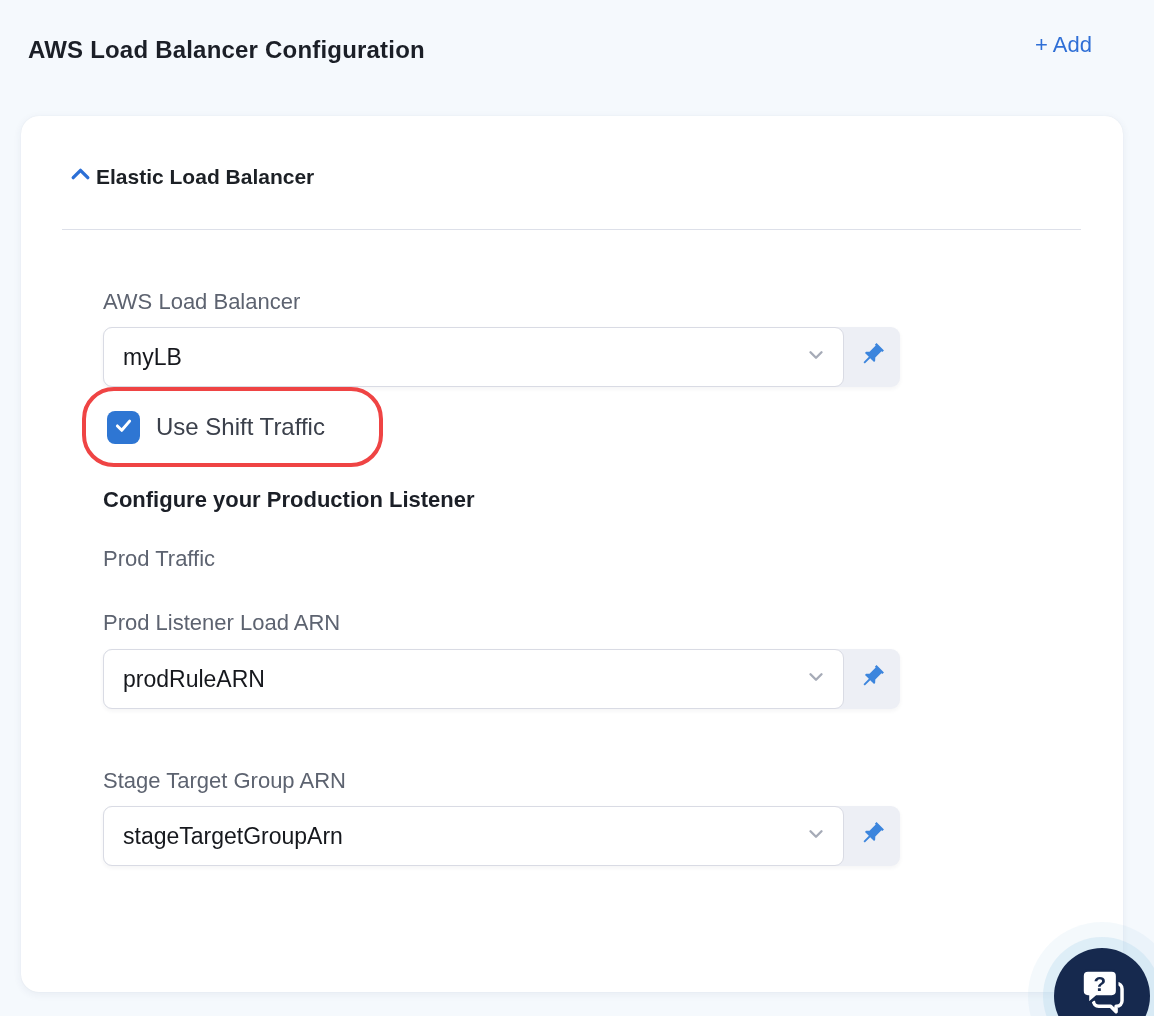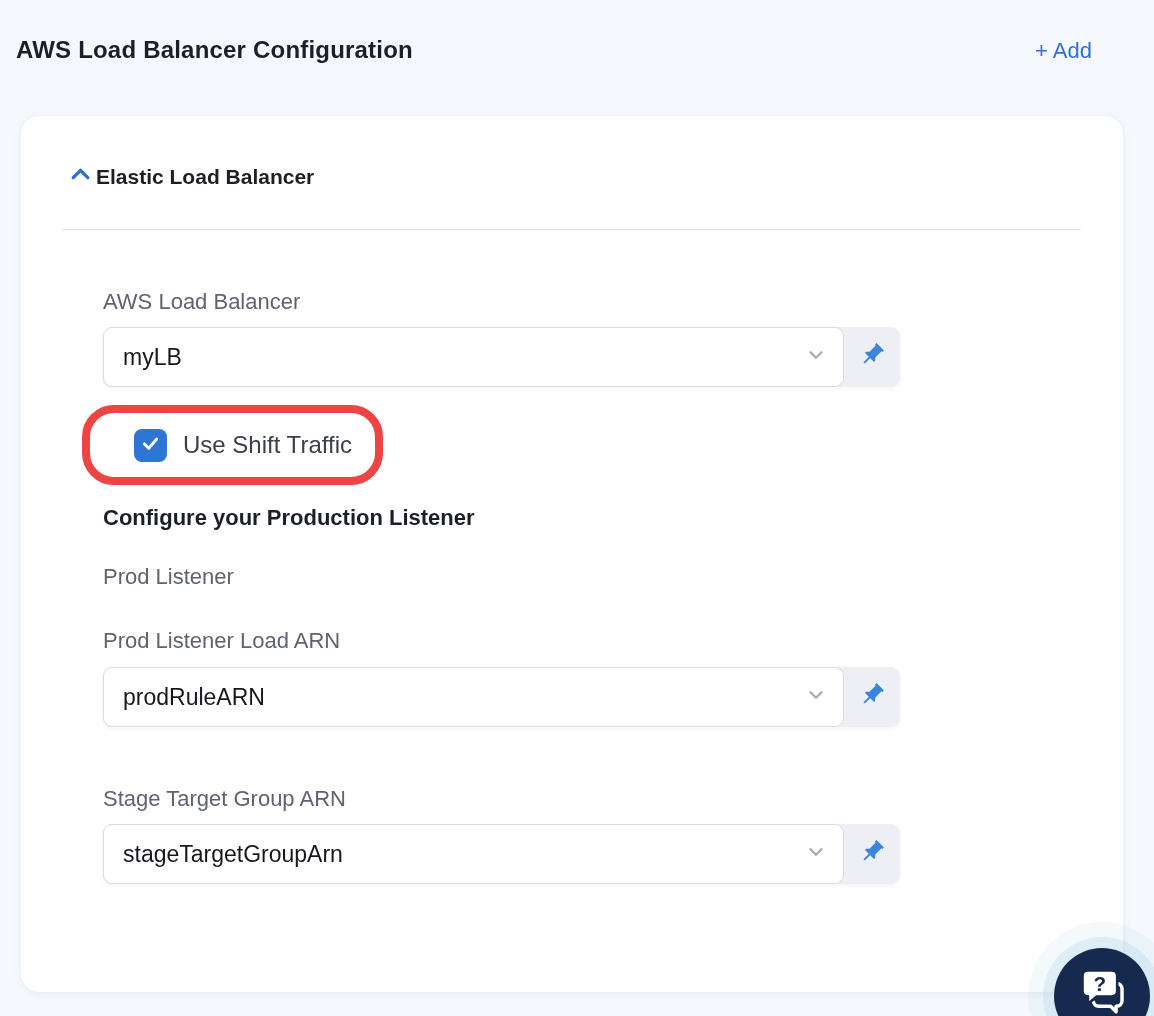--- a/index.html
+++ b/index.html
@@ -6,22 +6,22 @@
   html,body { width:1154px; height:1016px; overflow:hidden; }
   body {
     font-family:"Liberation Sans","DejaVu Sans",sans-serif;
     background:#f5f9fd;
     position:relative;
     color:#1c2128;
   }
 
   
   .page-header {
-    display:flex; justify-content:space-between; align-items:flex-end;
-    padding:36px 62px 0 16px;
+    display:flex; justify-content:space-between; align-items:flex-start;
+    padding:36px 62px 0 28px;
     gap:46px;
   }
   .page-title { font-size:24px; font-weight:bold; color:#1b1f27; letter-spacing:.2px; }
   .add-link { font-size:22px; font-weight:normal; color:#2f6fd6; text-decoration:none; cursor:pointer; margin-top:-4px; }
 
   
   .card {
     position:absolute; left:21px; top:116px; width:1102px; height:876px;
     background:#ffffff; border-radius:18px;
     box-shadow:0 2px 8px rgba(40,60,100,0.07), 0 0 1px rgba(40,60,100,0.10);
@@ -46,24 +46,24 @@
   .select-input {
     width:100%; height:100%; border:1px solid #d9dbe4; border-radius:9px;
     background:#ffffff; padding:0 56px 0 19px;
     font-size:23px; color:#16181d; font-family:inherit; outline:none;
   }
   .chevron-down { position:absolute; right:17px; top:50%; transform:translateY(-50%); pointer-events:none; }
   .pin-btn { width:56px; display:flex; align-items:center; justify-content:center; cursor:pointer; border-radius:0 9px 9px 0; }
 
   
   .annotation-box {
-    position:relative; margin-top:18px; margin-left:-21px;
+    position:relative; margin-left:-21px;
     width:301px; height:80px;
-    border:8px solid #ef4444; border-radius:32px;
-    display:flex; align-items:center; padding-left:21px; gap:16px;justify-content:center;
+    border:4px solid #ef4444; border-radius:32px;
+    display:flex; align-items:center; padding-left:21px; gap:16px;
   }
   .checkbox {
     width:33px; height:33px; background:#2e76d3; border-radius:8px;
     display:flex; align-items:center; justify-content:center; cursor:pointer;
     flex:none;
   }
   .checkbox-label { font-size:24px; color:#3b404b; cursor:pointer; white-space:nowrap; }
 
   .subheading { margin-top:20px; font-size:22px; font-weight:bold; color:#1b1f27; }
 
@@ -126,21 +126,21 @@
           <svg width="21" height="21" viewBox="0 0 24 24" fill="none">
             <polyline points="5,12.5 10,17.5 19,7" stroke="#ffffff" stroke-width="3.4" stroke-linecap="round" stroke-linejoin="round"></polyline>
           </svg>
         </span>
       </span>
       <span class="checkbox-label">Use Shift Traffic</span>
     </div>
 
     <div class="subheading">Configure your Production Listener</div>
 
-    <div class="field-label label-tight">Prod Listener</div>
+    <div class="field-label label-tight">Prod Traffic</div>
 
     <div class="field-label" style="margin-top:38px">Prod Listener Load ARN</div>
     <div class="field-row" style="margin-top:13px">
       <div class="input-wrap">
         <input class="select-input" value="prodRuleARN" style="">
         <span class="chevron-down">
           <svg width="22" height="22" viewBox="0 0 24 24" fill="none">
             <polyline points="6,9 12,15 18,9" stroke="#a6abb7" stroke-width="2.6" stroke-linecap="round" stroke-linejoin="round"></polyline>
           </svg>
         </span>

